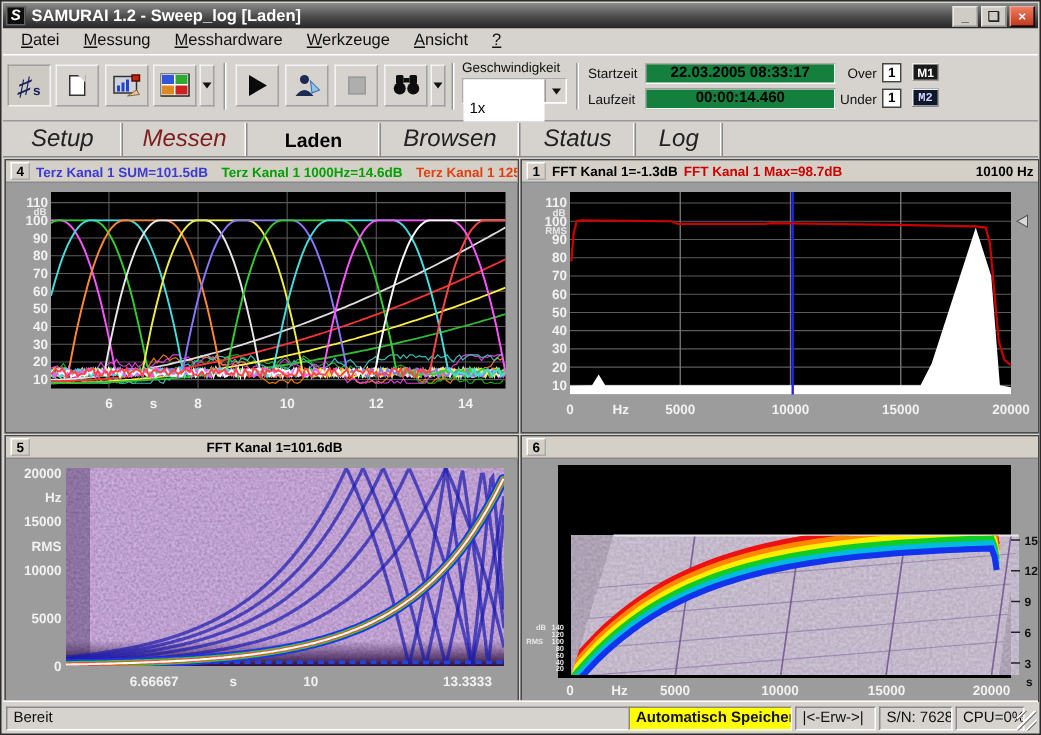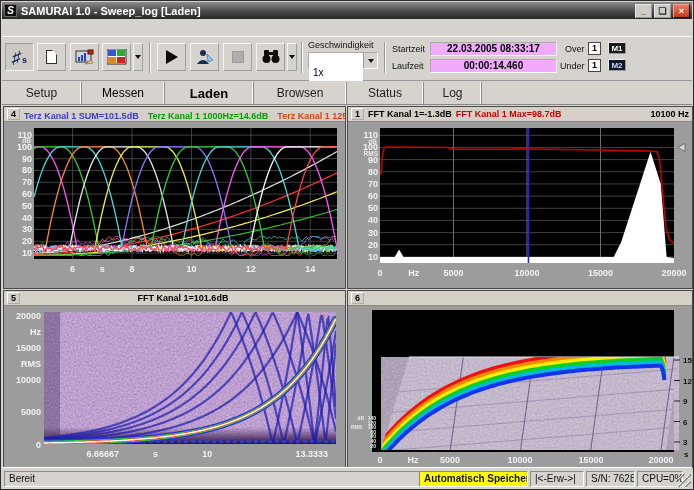--- a/index.html
+++ b/index.html
@@ -20,30 +20,30 @@
 .tb.pressed{border-style:inset;background:#cdcac4;}
 .tbarrow{position:absolute;width:10px;height:28px;top:6px;border:1px outset #f4f4f4;background:#d6d3ce;display:flex;align-items:center;justify-content:center;}
 .tri-down{width:0;height:0;border-left:3px solid transparent;border-right:3px solid transparent;border-top:4px solid #111;}
 .tsep{position:absolute;top:5px;height:31px;width:2px;border-left:1px solid #999;border-right:1px solid #fff;}
 .play-tri{width:0;height:0;border-top:7px solid transparent;border-bottom:7px solid transparent;border-left:12px solid #0a0a0a;}
 .stop-sq{width:12px;height:12px;background:#aeaeae;border:1px solid #9a9a9a;}
 .tlabel{position:absolute;font-size:9px;color:#111;}
 .combo{position:absolute;display:flex;border:1px inset #fff;background:#fff;height:17px;}
 .combo .cval{font-size:10px;padding:14px 4px;flex:1;background:#fff;}
 .combo .cbtn{width:14px;background:#d6d3ce;border-left:1px solid #999;display:flex;align-items:center;justify-content:center;}
-.field{position:absolute;background:#f0abfc;border:1px inset #fff;font-size:10px;font-weight:bold;text-align:center;height:14px;line-height:12px;}
+.field{position:absolute;background:#15803d;border:1px inset #fff;font-size:10px;font-weight:bold;text-align:center;height:14px;line-height:12px;}
 .obox{position:absolute;width:13px;height:13px;background:#fff;border:1px solid #444;font-size:9px;font-weight:bold;text-align:center;line-height:11px;}
 .mbtn{position:absolute;width:18px;height:12px;font-size:8px;font-weight:bold;text-align:center;line-height:11px;border:1px outset #eee;}
 .m1{background:#1a1a1a;color:#fff;}
-.m2{background:#0f172a;color:#cfd6ff;}
+.m2{background:#0f172a;color:#cfd6ff;font-family:Liberation Mono, monospace;}
 
 .tabbar{position:absolute;top:81px;left:1px;right:1px;height:23px;background:#d6d3ce;display:flex;border-bottom:1px solid #888;}
-.tab{height:100%;display:flex;align-items:center;justify-content:center;font-size:12px;color:#222;border-right:1px solid #8a8a8a;box-shadow:inset -1px 0 0 #fff;}
+.tab{height:100%;display:flex;align-items:center;justify-content:center;font-size:16px;font-style:italic;color:#222;border-right:1px solid #8a8a8a;box-shadow:inset -1px 0 0 #fff;}
 .tab.active{font-style:normal;font-weight:bold;font-size:13px;color:#000;}
-.tab.disabled{color:#000000;}
+.tab.disabled{color:#7f1d1d;}
 .tabfill{flex:1;}
 
 .panel{position:absolute;background:#9c9c9c;border:1px solid #4a4a4a;}
 .phead{height:15px;background:#d4d0c8;border-bottom:1px solid #8a8a8a;display:flex;align-items:center;padding:0 3px;gap:4px;overflow:hidden;white-space:nowrap;}
 .pnum{width:13px;height:12px;flex:none;border:1px outset #fff;background:#d4d0c8;font-size:9px;font-weight:bold;text-align:center;line-height:10px;}
 .ptitle{font-size:9px;font-weight:bold;color:#000;}
 .ptitle.center{flex:1;text-align:center;}
 .seg{font-size:9px;font-weight:bold;margin-right:9px;}
 .pright{margin-left:auto;font-size:9px;font-weight:bold;color:#000;}
 .pbody{position:absolute;left:0;right:0;bottom:0;top:16px;}
@@ -59,26 +59,34 @@
 .icon-doc{width:11px;height:14px;background:#fff;border:1px solid #333;position:relative;}
 .icon-doc:before{content:"";position:absolute;right:-1px;top:-1px;border-style:solid;border-width:0 5px 5px 0;border-color:transparent #d6d3ce transparent transparent;}
 </style>
 </head>
 <body>
 
 <div id="app">
 
   <div class="titlebar">
     <div class="title-logo">S</div>
-    <div class="title-text">SAMURAI 1.0 - Sweep_log [Laden]</div>
+    <div class="title-text">SAMURAI 1.2 - Sweep_log [Laden]</div>
     <div class="winbtn">_</div>
     <div class="winbtn">❏</div>
     <div class="winbtn close">×</div>
   </div>
 
+  <div class="menubar">
+      <div class="menu-item"><u>D</u>atei</div>
+      <div class="menu-item"><u>M</u>essung</div>
+      <div class="menu-item"><u>M</u>esshardware</div>
+      <div class="menu-item"><u>W</u>erkzeuge</div>
+      <div class="menu-item"><u>A</u>nsicht</div>
+      <div class="menu-item"><u>?</u></div>
+    </div>
 
   <div class="toolbar">
     <div class="tb pressed" style="left:3px">
       <svg width="22" height="20">
           <text x="3" y="16" font-size="17" font-style="italic" font-weight="bold" fill="#15205e" font-family="&quot;Liberation Serif&quot;,serif">♯</text>
           <text x="13" y="16" font-size="9" font-weight="bold" fill="#15205e">s</text>
         </svg>
     </div>
     <div class="tb" style="left:35px">
       <div class="icon-doc"></div>

